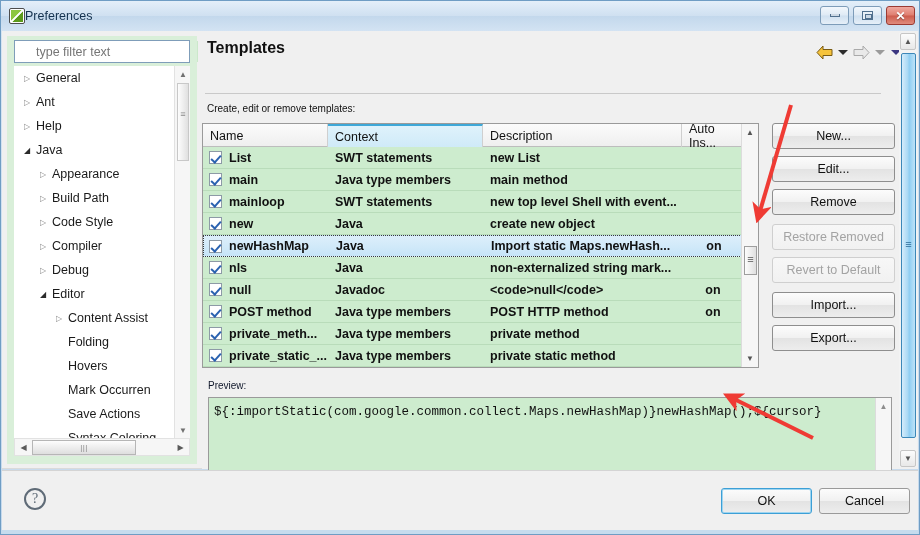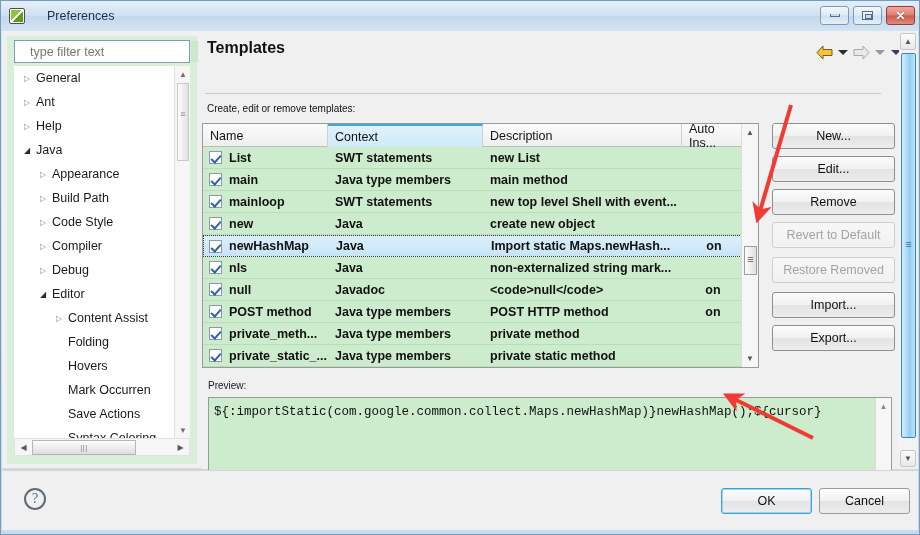--- a/index.html
+++ b/index.html
@@ -36,21 +36,21 @@
     position: relative;
     flex: 0 0 auto;
   }
   #app-icon::after {
     content:"";
     position: absolute; left: 1px; top: 1px;
     width: 12px; height: 12px;
     background: linear-gradient(135deg,#8cc63f 0%, #8cc63f 45%, #ffffff 46%, #ffffff 54%, #5c9a1b 55%, #5c9a1b 100%);
   }
   #title-text {
-    margin-left: 22px;
+    margin-left: 0;
     font-size: 12.5px;
     color: #14324f;
   }
   .winbtn {
     position: absolute; top: 5px;
     width: 29px; height: 19px;
     border: 1px solid #7d9cb9;
     border-radius: 3px;
     background: linear-gradient(180deg,#f2f7fc 0%, #dfeaf5 48%, #cfe0f0 52%, #e6eff8 100%);
     display: flex; align-items: center; justify-content: center;
@@ -90,21 +90,21 @@
     position: absolute; left: 7px; top: 4px;
     width: 176px; height: 23px;
     border: 1px solid #7f9db9;
     background: #ffffff;
     display: flex; align-items: center;
   }
   #filter-input {
     flex: 1 1 auto;
     border: none; outline: none;
     height: 21px;
-    padding-left: 15px;
+    padding-left: 21px;
     font-family: "Liberation Sans", sans-serif;
     font-size: 12.5px;
     color: #555555;
     background: transparent;
   }
   #filter-clear {
     width: 34px; height: 21px;
     background: #cbe8cb;
     flex: 0 0 auto;
   }
@@ -708,22 +708,22 @@
           <div class="arw up">▲</div>
           <div class="thumb"></div>
           <div class="arw dn">▼</div>
         </div>
       </div>
 
       <div id="side-buttons">
           <button class="sbtn">New...</button>
           <button class="sbtn">Edit...</button>
           <button class="sbtn">Remove</button>
+          <button class="sbtn disabled gap" disabled="">Restore Removed</button>
           <button class="sbtn disabled" disabled="">Revert to Default</button>
-          <button class="sbtn disabled gap" disabled="">Restore Removed</button>
           <button class="sbtn gap">Import...</button>
           <button class="sbtn">Export...</button>
         </div>
 
       <div id="preview-label">Preview:</div>
       <div id="preview-box">
         <div id="preview-text">${:importStatic(com.google.common.collect.Maps.newHashMap)}newHashMap();${cursor}</div>
         <div id="prev-vsb">
           <div class="arw up">▲</div>
           <div class="arw dn">▼</div>

